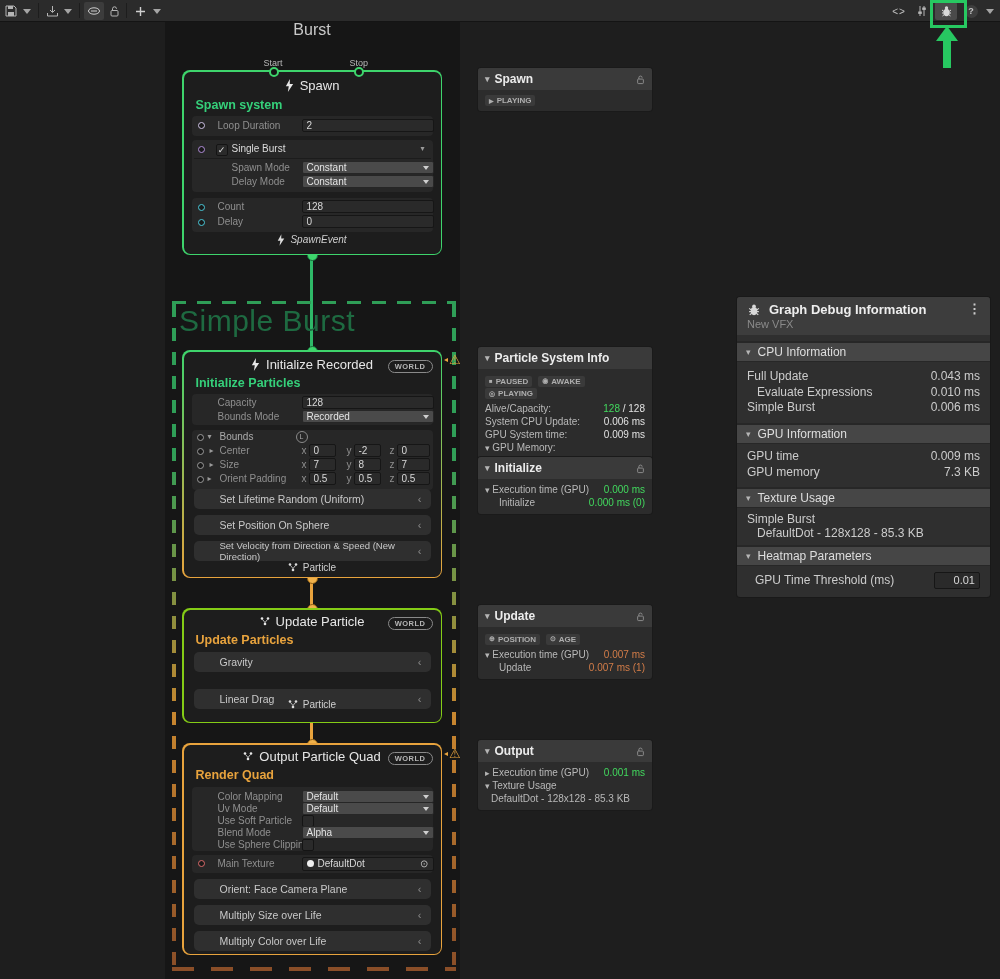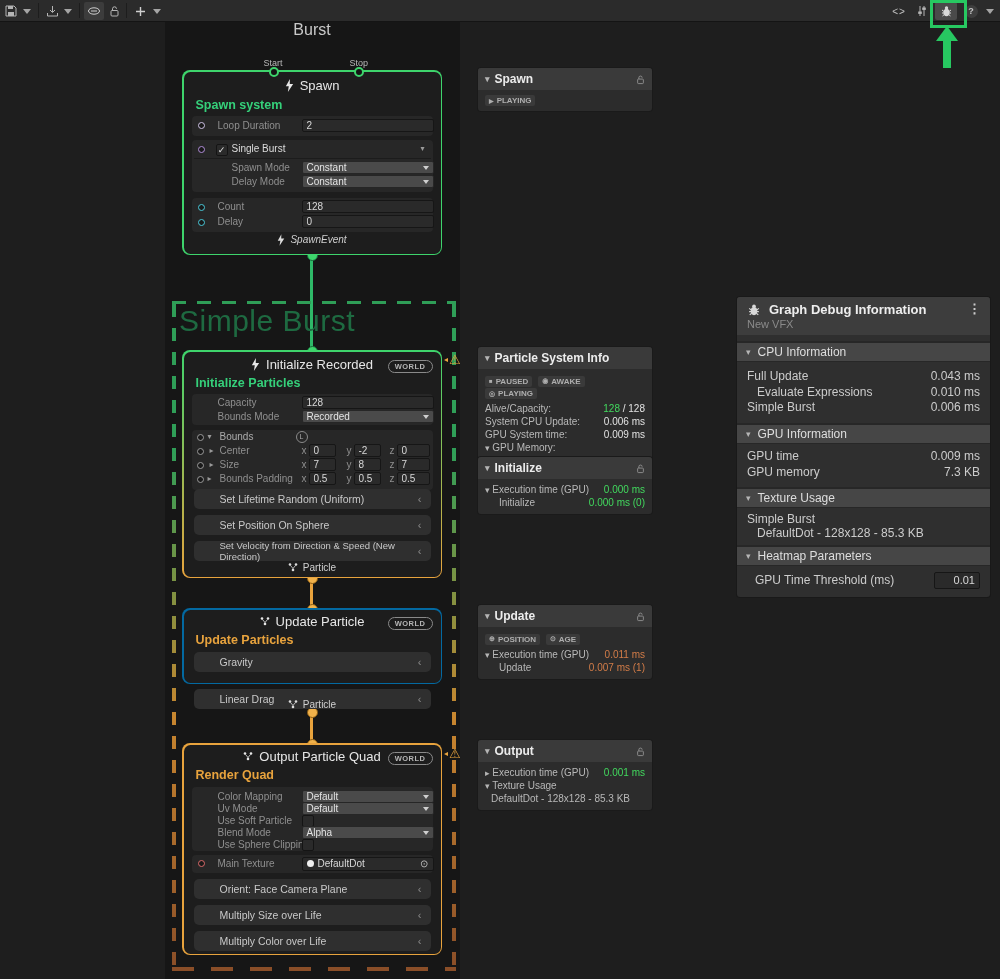--- a/index.html
+++ b/index.html
@@ -248,21 +248,21 @@
         <span class="plabel" style="left:28px;top:29px;">Size</span>
         <span class="plabel" style="left:110px;top:29px;">x</span>
         <input class="pfield" style="left: 117px; top: 28px; width: 27px;" value="7">
         <span class="plabel" style="left:155px;top:29px;">y</span>
         <input class="pfield" style="left: 162px; top: 28px; width: 27px;" value="8">
         <span class="plabel" style="left:198px;top:29px;">z</span>
         <input class="pfield" style="left: 205px; top: 28px; width: 33px;" value="7">
 
         <span class="port" style="left:5px;top:46px;"></span>
         <span class="fold9" style="left:16px;top:44px;">▸</span>
-        <span class="plabel" style="left:28px;top:43px;">Bounds Padding</span>
+        <span class="plabel" style="left:28px;top:43px;">Orient Padding</span>
         <span class="plabel" style="left:110px;top:43px;">x</span>
         <input class="pfield" style="left: 117px; top: 42px; width: 27px;" value="0.5">
         <span class="plabel" style="left:155px;top:43px;">y</span>
         <input class="pfield" style="left: 162px; top: 42px; width: 27px;" value="0.5">
         <span class="plabel" style="left:198px;top:43px;">z</span>
         <input class="pfield" style="left: 205px; top: 42px; width: 33px;" value="0.5">
       </div>
 
       <div class="block" style="top:137px;">
           <span>Set Lifetime Random (Uniform)</span>
@@ -286,21 +286,21 @@
           </svg>
         <span>Particle</span>
       </div>
     </div>
   </div>
   <div class="warn" style="left:444px;top:352px;">
       <span class="wp">◂</span>
       <span>⚠</span>
     </div>
 
-  <div class="node" style="left:182px;top:608px;width:260px;height:76px;background:#0369a1;">
+  <div class="node" style="left:182px;top:608px;width:260px;height:115px;background:#84cc16;">
     <div class="node-body">
       <div class="node-header" style="top:4px;">
         <svg width="10" height="9" viewBox="0 0 10 9">
             <circle cx="2" cy="1.5" r="1.3" fill="#e8e8e8"></circle>
             <circle cx="8" cy="1.5" r="1.3" fill="#e8e8e8"></circle>
             <circle cx="5" cy="7" r="1.3" fill="#e8e8e8"></circle>
             <path d="M2.5 2.5 5 5.5 7.5 2.5M5 5.5V7" stroke="#e8e8e8" fill="none" stroke-width=".8"></path>
           </svg>
         <span>Update Particle</span>
       </div>
@@ -477,21 +477,21 @@
             <span style="font-size:7px;">⊕</span>
             <span>POSITION</span>
           </span>
         <span class="chip">
             <span style="font-size:7px;">⊙</span>
             <span>AGE</span>
           </span>
       </div>
       <div class="srow">
           <span><span class="fold">▾</span> <span>Execution time (GPU)</span></span>
-          <span class="oval">0.011 ms</span>
+          <span class="oval">0.007 ms</span>
         </div>
       <div class="srow" style="padding-left:14px;">
           <span>Update</span>
           <span class="oval">0.007 ms (1)</span>
         </div>
     </div>
   </div>
 
   <div class="panel" style="top:740px;">
     <div class="phead">

